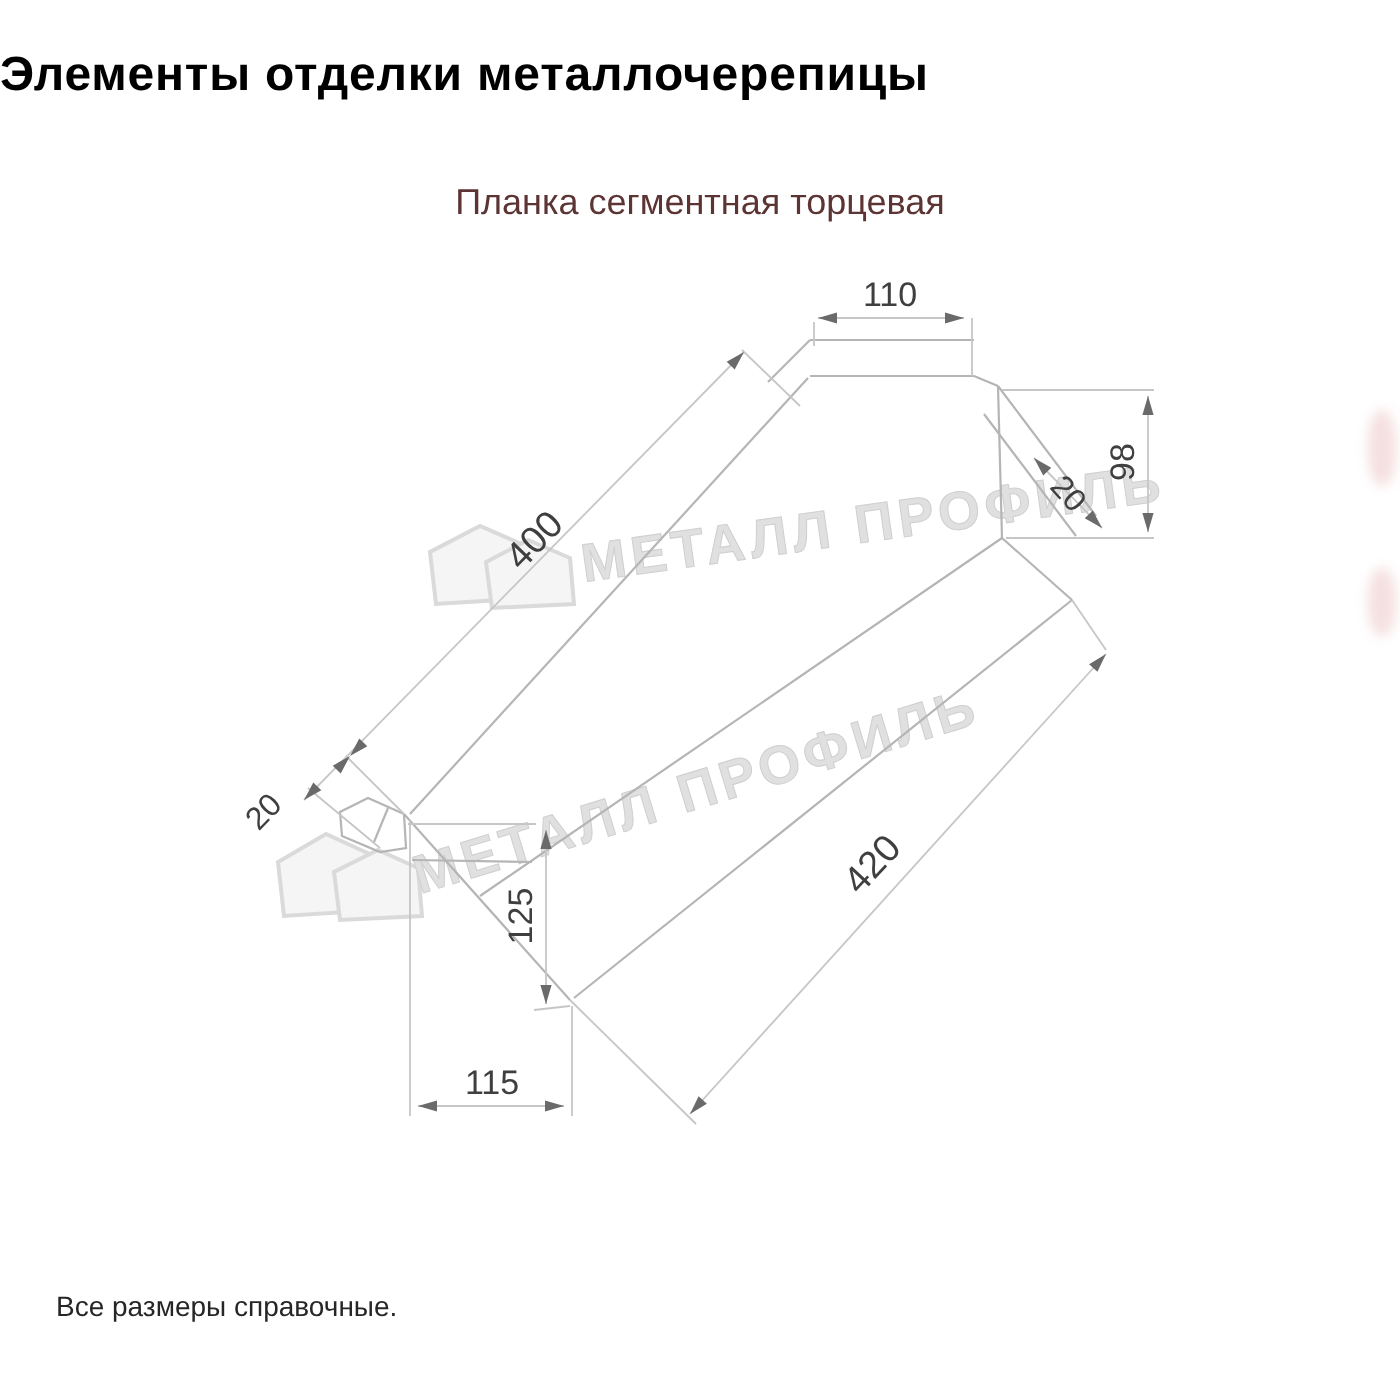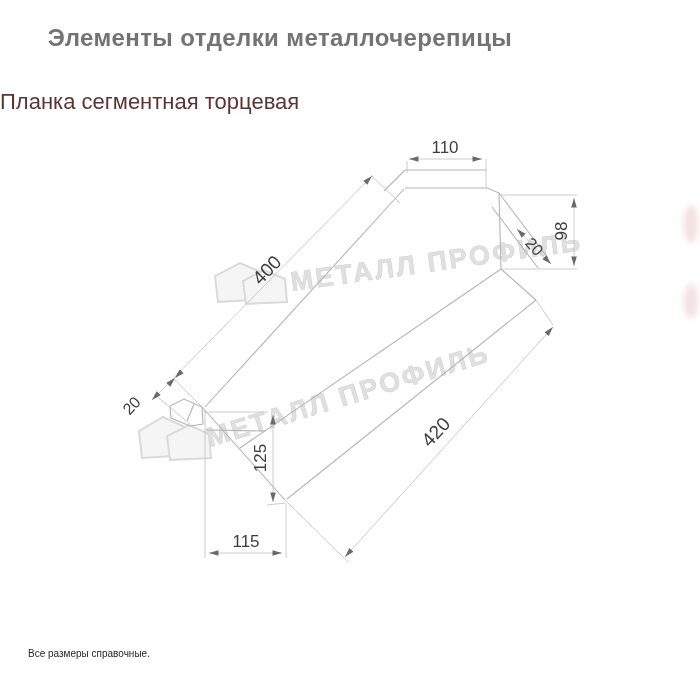--- a/index.html
+++ b/index.html
@@ -1,23 +1,23 @@
 <!DOCTYPE html>
 <html><head>
 <meta charset="utf-8">
 <style>
   html,body{margin:0;padding:0;}
   body{width:700px;height:700px;position:relative;background:#ffffff;overflow:hidden;
        font-family:"Liberation Sans","DejaVu Sans",sans-serif;}
-  .page-title{position:absolute;top:24px;left:0;width:560px;text-align:center;
-      font-size:24px;font-weight:bold;color:#737373;letter-spacing:.4px;}
-  .product-title{position:absolute;top:91px;left:0;width:700px;
-      font-size:22px;color:#5c3434;line-height:21px;font-weight:500;}
+  .page-title{position:absolute;top:24px;left:0;width:560px;text-align:left;
+      font-size:24px;font-weight:bold;color:#000000;letter-spacing:.4px;}
+  .product-title{position:absolute;top:91px;left:0;width:700px;text-align:center;
+      font-size:18px;color:#5c3434;line-height:21px;font-weight:500;}
   .drawing-svg{position:absolute;left:0;top:0;}
-  .footer-notes{position:absolute;left:28px;top:645px;font-size:10px;color:#262626;line-height:17px;}
+  .footer-notes{position:absolute;left:28px;top:645px;font-size:14px;color:#262626;line-height:17px;}
   .edge-smudge{position:absolute;background:rgba(233,186,186,.45);border-radius:45%;filter:blur(3px);}
   .smudge-1{left:684px;top:205px;width:14px;height:38px;}
   .smudge-2{left:684px;top:284px;width:14px;height:34px;}
   svg text{fill:#3f3f3f;font-family:"Liberation Sans","DejaVu Sans",sans-serif;}
   text.dim{font-size:17px;}
   text.dim-big{font-size:19px;}
   text.dim-small{font-size:16px;}
   text.wm{font-size:27px;font-weight:bold;letter-spacing:2.5px;fill:#e0e0e0;stroke:#cfcfcf;stroke-width:.5;}
   .outline{stroke:#b5b5b5;stroke-width:1.1;fill:none;}
   .thin{stroke:#c6c6c6;stroke-width:.9;fill:none;}

